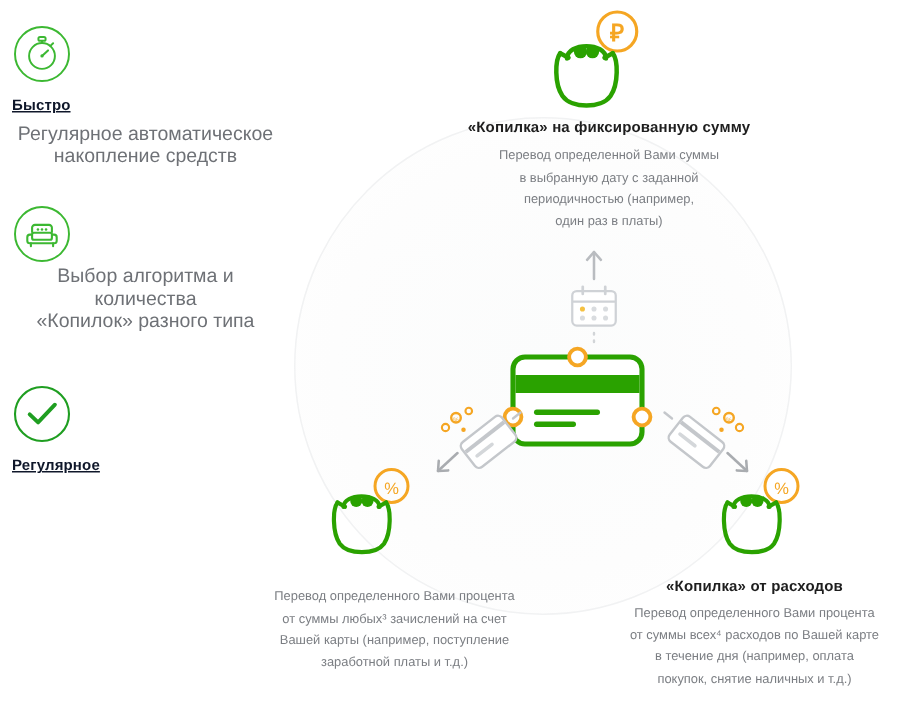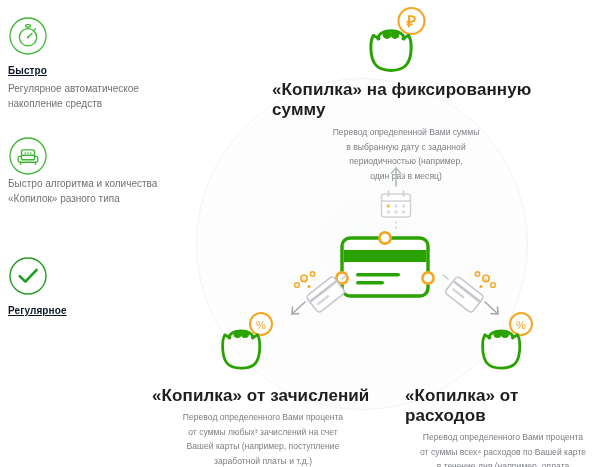--- a/index.html
+++ b/index.html
@@ -30,28 +30,29 @@
   .feature.f1{top:16px;}
   .feature.f2{top:136px;}
   .feature.f3{top:256px;}
 
   .f-icon{width:40px;height:40px;display:block;}
   .f-title{
     font-size:10px;font-weight:bold;color:#0f172a;
     margin:9px 0 5px 0;letter-spacing:.1px;text-decoration:underline;
   }
   .f-desc{
-    font-size:10px;line-height:15px;color:#6e7176;
+    font-size:13px;line-height:15px;color:#6e7176;
     white-space:pre-line;
+    text-align:center;
   }
 
   
   .node-title{
-    font-size:17px;font-weight:bold;color:#1e1e1e;
-    letter-spacing:.1px;
+    font-size:10px;font-weight:bold;color:#1e1e1e;
+    text-align:center;letter-spacing:.1px;
   }
   .node-desc{
     font-size:8.6px;line-height:14.5px;color:#7b7e83;
     text-align:center;white-space:pre-line;
   }
 
   
   .node-top{position:absolute;left:272px;top:80px;width:268px;}
   .node-top .node-desc{margin-top:5px;}
   .purse-top{position:absolute;left:358px;top:4px;width:84px;height:70px;}
@@ -111,21 +112,21 @@
           <path d="M13.4 19.2 v-3.4 a1.9 1.9 0 0 1 1.9 -1.9 h9.4 a1.9 1.9 0 0 1 1.9 1.9 v3.4" fill="none" stroke="#3cb832" stroke-width="1.4" stroke-linejoin="round"></path>
           <rect x="13.4" y="19.2" width="13.2" height="4.6" rx="1.2" fill="none" stroke="#3cb832" stroke-width="1.4"></rect>
           <path d="M13.4 20.4 h-1.5 a1.7 1.7 0 0 0 -1.7 1.7 v2.4 a1.7 1.7 0 0 0 1.7 1.7 h16.2 a1.7 1.7 0 0 0 1.7 -1.7 v-2.4 a1.7 1.7 0 0 0 -1.7 -1.7 h-1.5" fill="none" stroke="#3cb832" stroke-width="1.4" stroke-linejoin="round"></path>
           <line x1="12.6" y1="26.2" x2="12.6" y2="28.2" stroke="#3cb832" stroke-width="1.4" stroke-linecap="round"></line>
           <line x1="27.4" y1="26.2" x2="27.4" y2="28.2" stroke="#3cb832" stroke-width="1.4" stroke-linecap="round"></line>
           <circle cx="17.3" cy="17" r=".85" fill="#3cb832"></circle>
           <circle cx="20" cy="17" r=".85" fill="#3cb832"></circle>
           <circle cx="22.7" cy="17" r=".85" fill="#3cb832"></circle>
         </svg>
       </span>
-      <div class="f-desc"> Быстро алгоритма и количества
+      <div class="f-desc"> Выбор алгоритма и количества
 «Копилок» разного типа</div>
     </div>
 
     <div class="feature f3">
       <span class="f-icon">
         <svg viewBox="0 0 40 40" width="40" height="40">
           <circle cx="20" cy="20" r="18" fill="none" stroke="#1f9e21" stroke-width="1.4"></circle>
           <path d="M11.8 20.2 L17.4 25.6 L28.6 13.8" fill="none" stroke="#1f9e21" stroke-width="2.6" stroke-linecap="round" stroke-linejoin="round"></path>
         </svg>
       </span>
@@ -145,21 +146,21 @@
       <line x1="15.5" y1="31.5" x2="21" y2="34.5" stroke="#2aa200" stroke-width="3" stroke-linecap="round"></line>
       <line x1="50.5" y1="31.5" x2="45" y2="34.5" stroke="#2aa200" stroke-width="3" stroke-linecap="round"></line>
     </svg>
   </span>
 
   <div class="node-top">
     <div class="node-title">«Копилка»  на фиксированную сумму</div>
     <div class="node-desc">Перевод определенной Вами суммы
 в выбранную дату с заданной
 периодичностью (например,
-один раз в месяц)</div>
+один раз в платы)</div>
   </div>
 
   <span class="calendar">
     <svg viewBox="0 0 40 60" width="40" height="60">
       <g>
         <line x1="20" y1="-22" x2="20" y2="-4" stroke="#b9bcc0" stroke-width="1.7" stroke-linecap="round"></line>
         <path d="M15.4 -16.8 L20 -22 L24.6 -16.8" fill="none" stroke="#b9bcc0" stroke-width="1.7" stroke-linecap="round" stroke-linejoin="round"></path>
       </g>
       <rect x="5.5" y="4" width="29" height="23" rx="3" fill="#ffffff" stroke="#cfd2d6" stroke-width="1.5"></rect>
       <line x1="5.5" y1="11" x2="34.5" y2="11" stroke="#cfd2d6" stroke-width="1.5"></line>
@@ -234,21 +235,20 @@
       <path d="M14 28 C14 18.5, 38 18.5, 38 28" fill="none" stroke="#2aa200" stroke-width="2.8" stroke-linecap="round"></path>
       <circle cx="22.5" cy="24" r="4" fill="#2aa200"></circle>
       <circle cx="30" cy="24" r="4" fill="#2aa200"></circle>
       <path d="M10 25 C6.8 29, 6.4 45, 11.5 52.5 C17 60, 35.5 60, 41 52.5 C46 45, 45.6 29, 42.4 25" fill="none" stroke="#2aa200" stroke-width="2.8" stroke-linecap="round" stroke-linejoin="round"></path>
       <line x1="10" y1="25" x2="15" y2="27.8" stroke="#2aa200" stroke-width="2.8" stroke-linecap="round"></line>
       <line x1="42.4" y1="25" x2="37.4" y2="27.8" stroke="#2aa200" stroke-width="2.8" stroke-linecap="round"></line>
     </svg>
   </span>
 
   <div class="node-bl">
-    <div class="node-title">«Копилка» от зачислений</div>
     <div class="node-desc">Перевод определенного Вами процента
 от суммы любых³ зачислений на счет
 Вашей карты (например, поступление
 заработной платы и т.д.)</div>
   </div>
 
   <span class="purse-br">
     <svg viewBox="0 0 72 62" width="72" height="62">
       <circle cx="46" cy="14" r="11" fill="none" stroke="#f5a623" stroke-width="2"></circle>
       <text x="46" y="19" font-size="11" fill="#f5a623" text-anchor="middle" font-family="'Liberation Sans',sans-serif">%</text>

